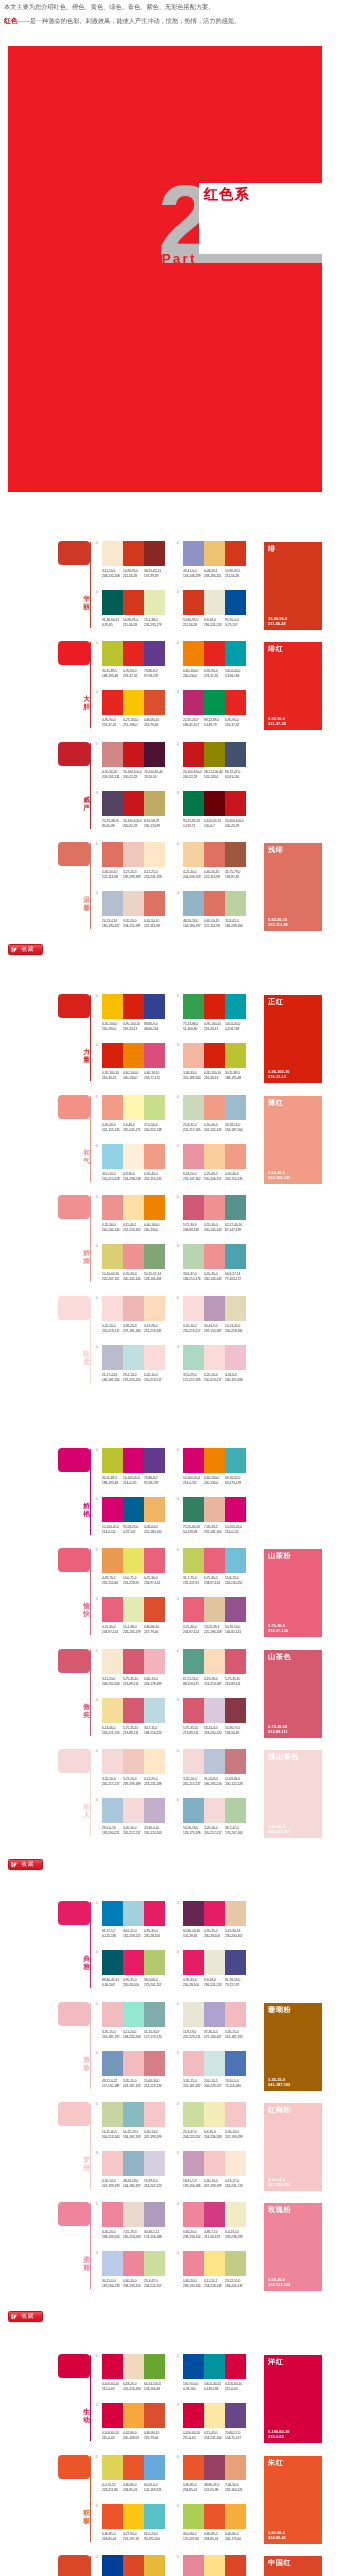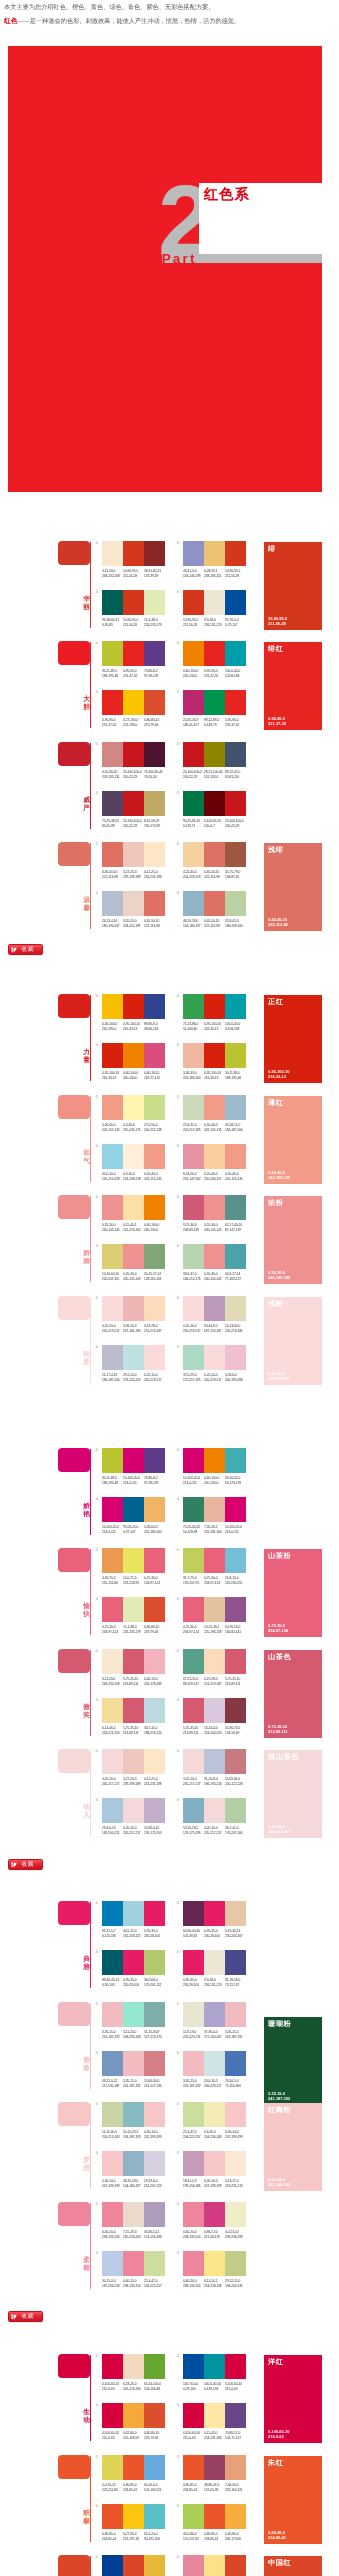--- a/index.html
+++ b/index.html
@@ -779,27 +779,20 @@
             <div>
               <div>0-55-30-0</div>
               <div>240-145-145</div>
             </div>
             <div>
               <div>64-9-27-14</div>
               <div>77-163-172</div>
             </div>
           </div>
         </div>
-        <div class="big" style="top:1px;background:#F09191">
-          <div class="big-name" style="color:#FFFFFF">浓粉</div>
-          <div class="big-vals" style="color:#FFFFFF">
-            <div>0-55-30-0</div>
-            <div>240-145-145</div>
-          </div>
-        </div>
       </div>
       <div class="group" style="top:1296px">
         <div class="g-sw" style="background:#FADBD9"></div>
         <div class="g-line" style="background:#FADBD9"></div>
         <div class="g-label" style="color:#F5C9CC">
           <div>轻</div>
           <div>柔</div>
         </div>
         <div class="pal" style="left:102px;top:0px">
           <div class="pal-num">①</div>
@@ -882,27 +875,20 @@
             <div>
               <div>0-20-10-0</div>
               <div>250-219-217</div>
             </div>
             <div>
               <div>4-33-6-0</div>
               <div>240-192-208</div>
             </div>
           </div>
         </div>
-        <div class="big" style="top:1px;background:#FADBD9">
-          <div class="big-name" style="color:#FFFFFF">浅粉</div>
-          <div class="big-vals" style="color:#FFFFFF">
-            <div>0-20-10-0</div>
-            <div>250-219-217</div>
-          </div>
-        </div>
       </div>
       <div class="group" style="top:1448px">
         <div class="g-sw" style="background:#D6006F"></div>
         <div class="g-line" style="background:#D6006F"></div>
         <div class="g-label" style="color:#D6006F">
           <div>娇</div>
           <div>艳</div>
         </div>
         <div class="pal" style="left:102px;top:0px">
           <div class="pal-num">①</div>
@@ -1486,21 +1472,21 @@
             <div>
               <div>20-0-10-5</div>
               <div>206-229-227</div>
             </div>
             <div>
               <div>74-50-5-0</div>
               <div>75-116-180</div>
             </div>
           </div>
         </div>
-        <div class="big" style="top:15px;background:#14532d">
+        <div class="big" style="top:1px;background:#a16207">
           <div class="big-name" style="color:#FFFFFF">珊瑚粉</div>
           <div class="big-vals" style="color:#FFFFFF">
             <div>3-35-15-0</div>
             <div>241-187-192</div>
           </div>
         </div>
       </div>
       <div class="group" style="top:2102px">
         <div class="g-sw" style="background:#F7C7C7"></div>
         <div class="g-line" style="background:#F7C7C7"></div>
@@ -1692,20 +1678,27 @@
             <div>
               <div>0-11-54-1</div>
               <div>254-228-136</div>
             </div>
             <div>
               <div>29-12-55-0</div>
               <div>194-204-135</div>
             </div>
           </div>
         </div>
+        <div class="big" style="top:1px;background:#EE859A">
+          <div class="big-name" style="color:#FFFFFF">玫瑰粉</div>
+          <div class="big-vals" style="color:#FFFFFF">
+            <div>0-60-20-0</div>
+            <div>238-133-154</div>
+          </div>
+        </div>
       </div>
       <div class="group" style="top:2354px">
         <div class="g-sw" style="background:#D7003F"></div>
         <div class="g-line" style="background:#D7003F"></div>
         <div class="g-label" style="color:#D7003F">
           <div>生</div>
           <div>动</div>
         </div>
         <div class="pal" style="left:102px;top:0px">
           <div class="pal-num">①</div>

